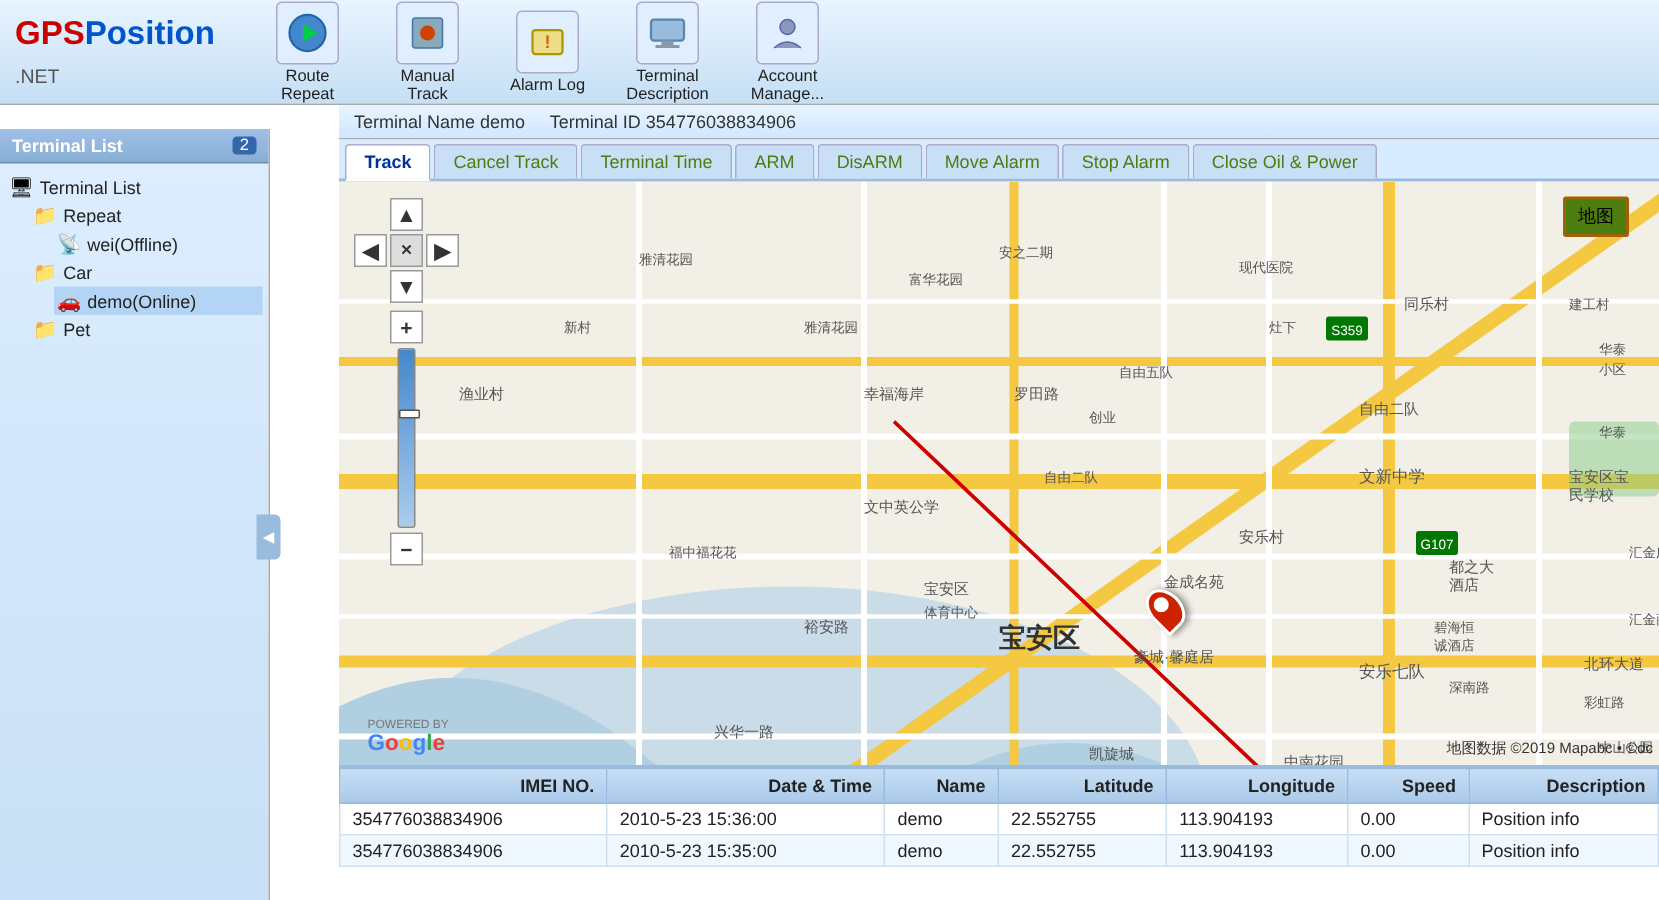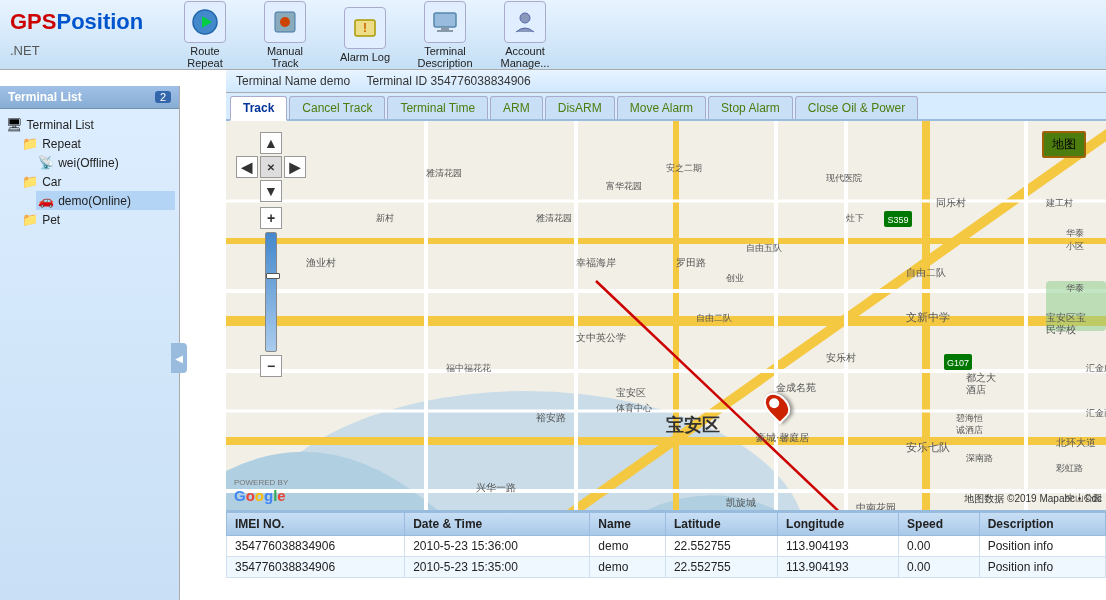--- a/index.html
+++ b/index.html
@@ -250,21 +250,21 @@
       border-radius: 50%;
       position: absolute;
       top: 4px;
       left: 4px;
     }
 
     
     #powered-by {
       position: absolute;
       bottom: 6px;
-      left: 8px;
+      left: 19px;
       font-size: 10px;
       color: #555;
       z-index: 10;
     }
     #powered-by span { color: #4285f4; font-weight: bold; font-size: 15px; }
     #powered-by span.g { color: #4285f4; }
     #powered-by span.o1 { color: #ea4335; }
     #powered-by span.o2 { color: #fbbc05; }
     #powered-by span.g2 { color: #4285f4; }
     #powered-by span.l { color: #34a853; }
@@ -289,21 +289,21 @@
       width: 100%;
       border-collapse: collapse;
       font-size: 12px;
     }
     thead tr {
       background: linear-gradient(to bottom, #c8dff5, #a8c8e8);
     }
     thead th {
       padding: 4px 8px;
       border: 1px solid #99bbdd;
-      text-align: left;
+      text-align: right;
       font-weight: bold;
       color: #222;
       white-space: nowrap;
     }
     tbody tr:nth-child(even) { background: #f0f8ff; }
     tbody tr:nth-child(odd) { background: #fff; }
     tbody td {
       padding: 3px 8px;
       border: 1px solid #d0e0f0;
       color: #222;

